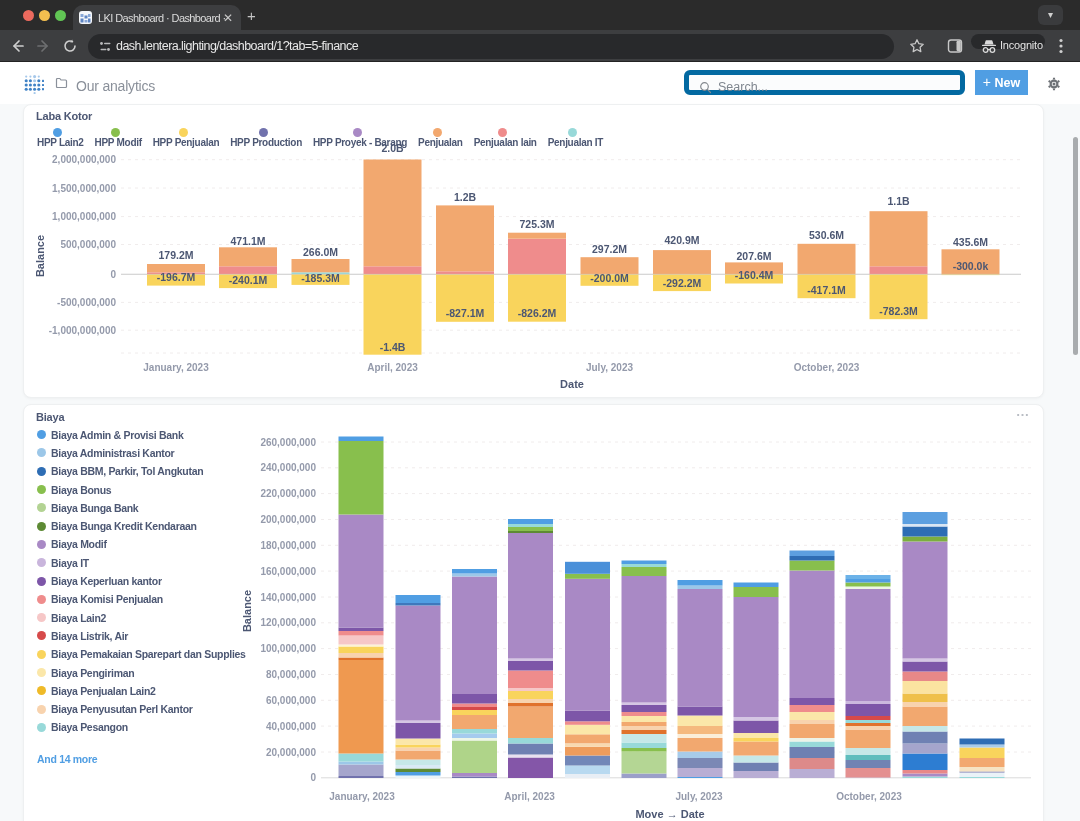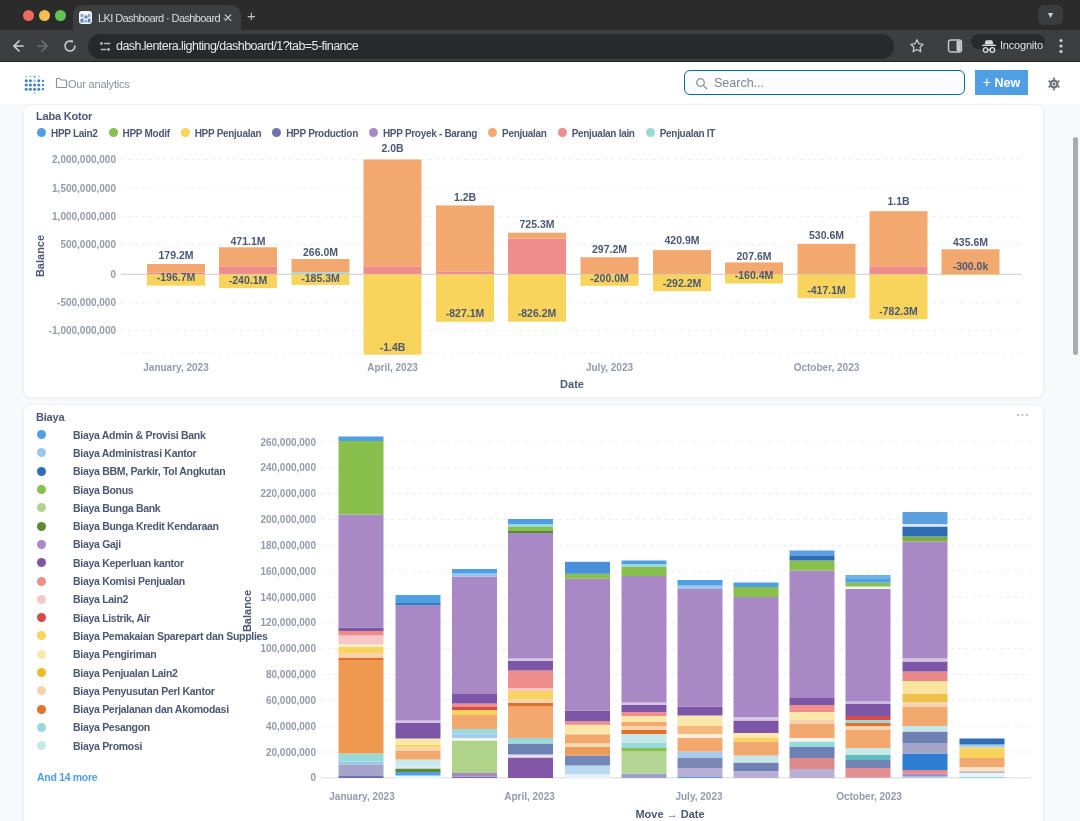--- a/index.html
+++ b/index.html
@@ -9,26 +9,26 @@
 #tabfav { position:absolute; left:6px; top:6px; width:13px; height:13px; background:#F5F7FA; border-radius:3px; }
 #tabtitle { position:absolute; left:25px; top:6.5px; font-size:11px; letter-spacing:-0.6px; color:#DCDCDC; white-space:nowrap; width:130px; overflow:hidden; }
 #tabx { position:absolute; right:8px; top:6px; font-size:12px; color:#C9C9C9; }
 #toolbar { position:absolute; left:0; top:30px; width:1080px; height:32px; background:#3D3E40; border-bottom:1px solid #232323; }
 #urlpill { position:absolute; left:88px; top:3.5px; width:806px; height:25px; background:#28292B; border-radius:13px; }
 #incog { position:absolute; left:971px; top:3.5px; width:74px; height:15px; background:#28292B; border-radius:13px; color:#E5E5E5; font-size:11px; letter-spacing:-0.2px; }
 #appheader { position:absolute; left:0; top:62px; width:1080px; height:42px; background:#FFFFFF; }
 #content { position:absolute; left:0; top:104px; width:1080px; height:717px; background:#F7F9FA; }
 .card { position:absolute; background:#FFFFFF; border:1px solid #EEF0F1; border-radius:8px; box-shadow:0 1px 3px rgba(0,0,0,0.04); }
 .ctitle { position:absolute; left:12px; top:4px; font-size:11px; letter-spacing:-0.2px; font-weight:bold; color:#4C5773; }
-.li { display:inline-flex; align-items:flex-start; margin-right:11px; }
+.li { display:inline-flex; align-items:center; margin-right:11px;flex-direction:column; }
 .dot { width:9px; height:9px; border-radius:50%; display:inline-block; margin-right:5px; flex:0 0 auto; }
 #legend1 { position:absolute; left:13px; top:22.5px; width:1000px; font-size:10px; letter-spacing:-0.3px; font-weight:bold; color:#4C5773; white-space:nowrap; }
 #legend2 { position:absolute; left:13px; top:20.5px; font-size:10.5px; letter-spacing:-0.3px; font-weight:bold; color:#4C5773; }
-.li2 { display:flex; align-items:center; height:18.3px; white-space:nowrap;gap:22px; }
-#searchbox { position:absolute; left:684px; top:8px; width:281px; height:25px; background:#FBFCFD; border:1px solid #0369a1; border-radius:6px; color:#7F868F; font-size:13px; }
+.li2 { display:flex; align-items:center; height:18.3px; white-space:nowrap; }
+#searchbox { position:absolute; left:684px; top:8px; width:281px; height:25px; background:#FBFCFD; border:5px solid #0369a1; border-radius:6px; color:#7F868F; font-size:13px; }
 #newbtn { position:absolute; left:975px; top:8px; width:53px; height:25px; background:#509EE3; border-radius:0; color:#fff; font-size:12.5px; font-weight:bold; text-align:center; line-height:25px; }
 </style></head>
 <body>
 <div id="tabstrip">
   <span class="tl" style="left:23px;background:#EC6A5E"></span>
   <span class="tl" style="left:39px;background:#F4BF4F"></span>
   <span class="tl" style="left:55px;background:#61C554"></span>
   <div id="tab">
     <div id="tabfav"><svg width="13" height="13" viewBox="0 0 13 13">
           <rect x="1.5" y="2" width="3" height="3" fill="#89A8D8"></rect>
@@ -112,21 +112,21 @@
         <circle cx="10.6" cy="6.8" r="1.55"></circle>
         <circle cx="2.2" cy="2.6" r="1.1"></circle>
         <circle cx="6.4" cy="2.6" r="1.1"></circle>
         <circle cx="14.8" cy="2.6" r="1.1"></circle>
         <circle cx="10.6" cy="19" r="1.1"></circle>
       </g>
     </svg>
   <svg class="abs" style="left:55px;top:15px" width="13" height="12" viewBox="0 0 13 12">
       <path d="M1.5 2.5 Q1.5 1.5 2.5 1.5 L4.8 1.5 L6 3 L10.5 3 Q11.5 3 11.5 4 L11.5 9.5 Q11.5 10.5 10.5 10.5 L2.5 10.5 Q1.5 10.5 1.5 9.5 Z" fill="none" stroke="#8A909A" stroke-width="1.2"></path>
     </svg>
-  <div class="abs" style="left:68px;top:16px;font-size:11px;letter-spacing:-0.2px;color:#8A909A">Our analytics</div>
+  <div class="abs" style="left:76px;top:16px;font-size:14px;letter-spacing:-0.2px;color:#8A909A">Our analytics</div>
   <div id="searchbox">
     <svg class="abs" style="left:10px;top:6px" width="13" height="13" viewBox="0 0 13 13">
         <circle cx="5.5" cy="5.5" r="3.8" fill="none" stroke="#84898F" stroke-width="1.2"></circle>
         <line x1="8.4" y1="8.4" x2="11.5" y2="11.5" stroke="#84898F" stroke-width="1.2" stroke-linecap="round"></line>
       </svg>
     <span class="abs" style="left:29px;top:5px;font-size:12.5px">Search...</span>
   </div>
   <div id="newbtn"><span style="font-size:14px;font-weight:normal">+</span>&nbsp;New</div>
   <svg class="abs" style="left:1047px;top:15px" width="14" height="14" viewBox="0 0 14 14">
       <g stroke="#6E7277" fill="none">
@@ -267,21 +267,25 @@
         <div class="li2">
           <span class="dot" style="background:#B3D393"></span>
           <span>Biaya Bunga Bank</span>
         </div>
         <div class="li2">
           <span class="dot" style="background:#5D8A34"></span>
           <span>Biaya Bunga Kredit Kendaraan</span>
         </div>
         <div class="li2">
           <span class="dot" style="background:#A989C5"></span>
-          <span>Biaya Gaji</span>
+          <span>Biaya Modif</span>
+        </div>
+        <div class="li2">
+          <span class="dot" style="background:#C9B5DC"></span>
+          <span>Biaya IT</span>
         </div>
         <div class="li2">
           <span class="dot" style="background:#7D56A8"></span>
           <span>Biaya Keperluan kantor</span>
         </div>
         <div class="li2">
           <span class="dot" style="background:#EF8C8C"></span>
           <span>Biaya Komisi Penjualan</span>
         </div>
         <div class="li2">
@@ -302,30 +306,22 @@
         </div>
         <div class="li2">
           <span class="dot" style="background:#EFBA28"></span>
           <span>Biaya Penjualan Lain2</span>
         </div>
         <div class="li2">
           <span class="dot" style="background:#F8D3AE"></span>
           <span>Biaya Penyusutan Perl Kantor</span>
         </div>
         <div class="li2">
-          <span class="dot" style="background:#E0722C"></span>
-          <span>Biaya Perjalanan dan Akomodasi</span>
-        </div>
-        <div class="li2">
           <span class="dot" style="background:#98D9D9"></span>
           <span>Biaya Pesangon</span>
-        </div>
-        <div class="li2">
-          <span class="dot" style="background:#C6E8E8"></span>
-          <span>Biaya Promosi</span>
         </div>
       <div style="color:#509EE3;margin-top:16px">And 14 more</div>
     </div>
     <svg width="1021" height="417" style="position:absolute;left:0;top:0">
         <line x1="297" y1="372.8" x2="1007" y2="372.8" stroke="#DBDBDB" stroke-width="1"></line>
         <text x="292" y="376.3" text-anchor="end" font-size="10" font-weight="bold" fill="#949AAB">0</text>
         <line x1="297" y1="347.0" x2="1007" y2="347.0" stroke="#F0ECEC" stroke-width="1" stroke-dasharray="3 4"></line>
         <text x="292" y="350.5" text-anchor="end" font-size="10" font-weight="bold" fill="#949AAB">20,000,000</text>
         <line x1="297" y1="321.1" x2="1007" y2="321.1" stroke="#F0ECEC" stroke-width="1" stroke-dasharray="3 4"></line>
         <text x="292" y="324.6" text-anchor="end" font-size="10" font-weight="bold" fill="#949AAB">40,000,000</text>

